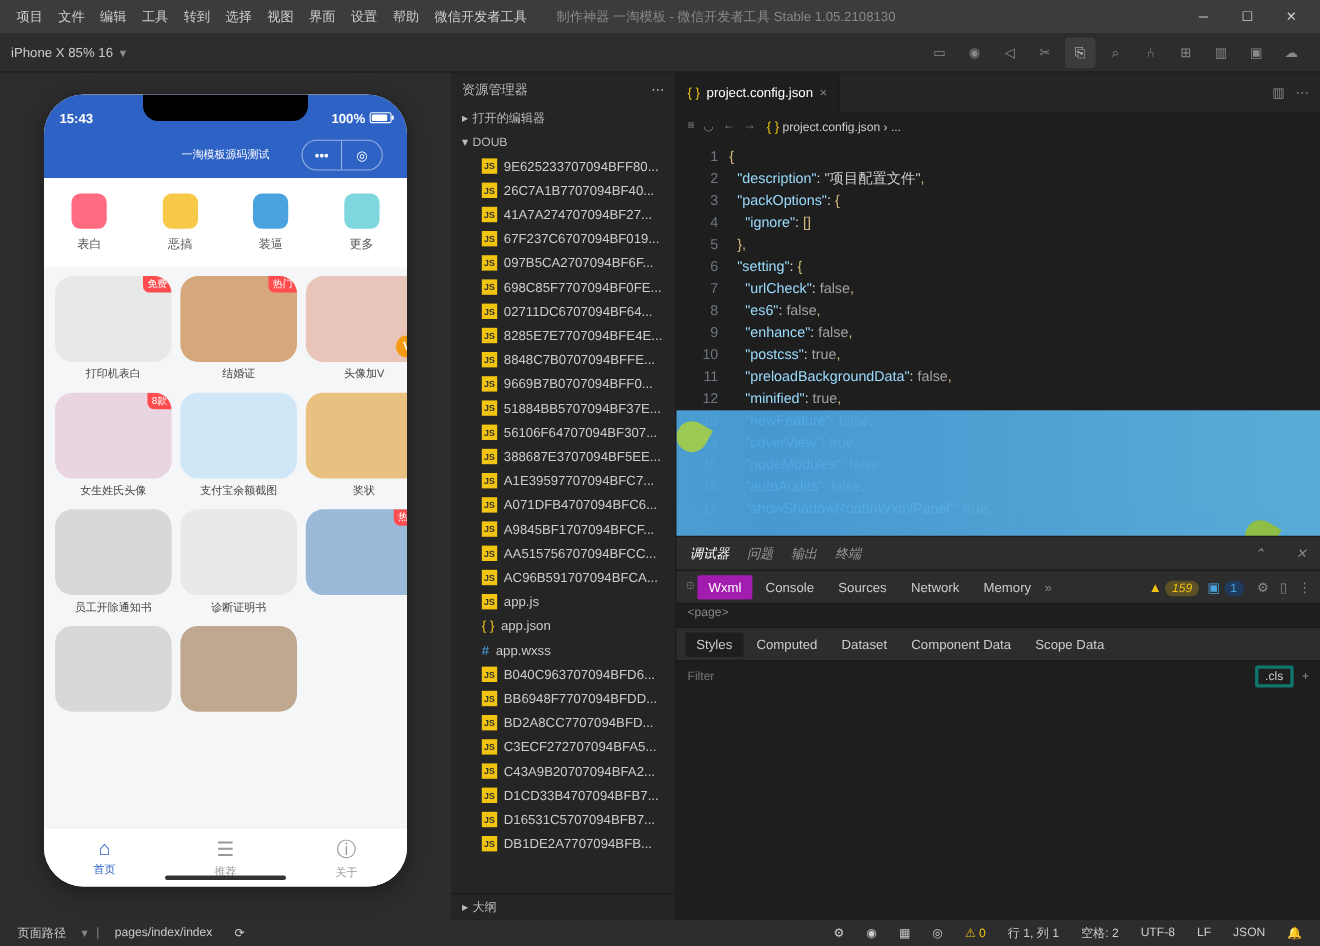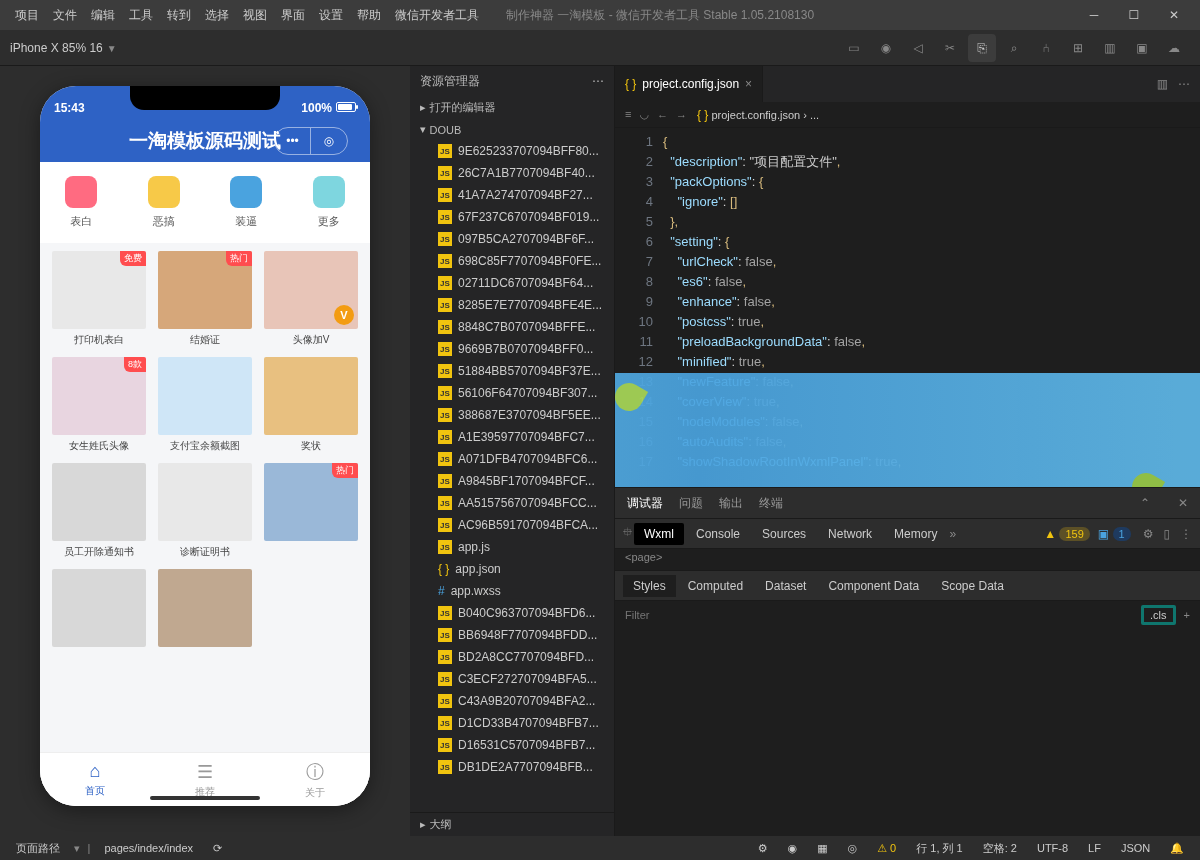--- a/index.html
+++ b/index.html
@@ -18,32 +18,32 @@
 .main { display:flex; height:calc(100% - 30px - 36px - 24px); }
 .simulator { width:410px; background:#2d2d2d; display:flex; align-items:flex-start; justify-content:center; padding-top:20px; }
 .phone { width:330px; height:720px; background:#fff; border-radius:36px; box-shadow:0 4px 20px rgba(0,0,0,.4); overflow:hidden; position:relative; }
 .notch { position:absolute; top:0; left:50%; transform:translateX(-50%); width:150px; height:24px; background:#000; border-bottom-left-radius:14px; border-bottom-right-radius:14px; z-index:10; }
 .phone-head { background:#2e62c5; color:#fff; padding:10px 14px 0; }
 .status-row { display:flex; justify-content:space-between; font-size:12px; font-weight:600; height:24px; align-items:center; }
 .battery-icon { display:inline-block; width:20px; height:10px; border:1px solid #fff; border-radius:2px; position:relative; margin-left:4px; }
 .battery-icon::after { content:""; position:absolute; right:-3px; top:2px; width:2px; height:4px; background:#fff; border-radius:1px; }
 .battery-icon::before { content:""; position:absolute; left:1px; top:1px; width:14px; height:6px; background:#fff; border-radius:1px; }
 .nav-row { display:flex; align-items:center; justify-content:center; height:42px; position:relative; }
-.nav-title { font-size:19px; font-weight:700; }
+.nav-title { font-size:10px; font-weight:400; }
 .capsule { position:absolute; right:8px; display:flex; border:1px solid rgba(255,255,255,.5); border-radius:14px; overflow:hidden; }
 .capsule-btn { width:36px; height:26px; display:flex; align-items:center; justify-content:center; color:#fff; }
 .capsule-btn:first-child { border-right:1px solid rgba(255,255,255,.5); }
 .phone-body { background:#f5f6f8; height:calc(100% - 76px); display:flex; flex-direction:column; }
 .quick-row { display:flex; background:#fff; padding:14px 0; }
 .quick-item { flex:1; display:flex; flex-direction:column; align-items:center; gap:6px; font-size:11px; color:#555; }
 .qi-ico { width:32px; height:32px; border-radius:8px; }
 .grid-scroll { flex:1; overflow:hidden; padding:8px 10px; }
 .grid { display:grid; grid-template-columns:repeat(3,1fr); gap:10px 8px; }
 .card { display:flex; flex-direction:column; align-items:center; gap:4px; }
-.thumb { width:94px; height:78px; background:#ddd; border-radius:2px; position:relative; overflow:hidden; }
+.thumb { width:106px; height:78px; background:#ddd; border-radius:16px; position:relative; overflow:hidden; }
 .badge { position:absolute; top:0; right:0; background:#ff4d4f; color:#fff; font-size:9px; padding:1px 4px; border-bottom-left-radius:6px; }
 .card-lbl { font-size:10px; color:#444; text-align:center; }
 .tabbar { height:54px; background:#fff; border-top:1px solid #eee; display:flex; }
 .tab { flex:1; display:flex; flex-direction:column; align-items:center; justify-content:center; gap:2px; font-size:10px; color:#999; }
 .tab.active { color:#2e62c5; }
 .tab-ico { font-size:18px; }
 .home-ind { position:absolute; bottom:6px; left:50%; transform:translateX(-50%); width:110px; height:4px; background:#333; border-radius:2px; }
 .explorer { width:205px; background:#252526; border-right:1px solid #1a1a1a; display:flex; flex-direction:column; }
 .exp-head { height:30px; display:flex; align-items:center; justify-content:space-between; padding:0 10px; color:#bbb; font-size:12px; }
 .exp-section { padding:4px 10px; color:#bbb; font-size:11px; display:flex; align-items:center; gap:4px; }
@@ -63,30 +63,30 @@
 .bc-icons { display:flex; gap:8px; color:#888; }
 .code { flex:1; display:flex; font-family:Consolas,monospace; font-size:13px; overflow:hidden; position:relative; min-height:0; }
 .gutter { width:48px; text-align:right; color:#6e7681; padding:4px 10px 4px 0; }
 .gutter div { height:20px; line-height:20px; }
 .lines { flex:1; padding:4px 0; }
 .line { height:20px; line-height:20px; white-space:pre; }
 .k { color:#9cdcfe; } .p { color:#d4d4d4; } .c { color:#a3a3a3; } .b { color:#d7ba7d; }
 .overlay { position:absolute; left:-250px; right:0; top:245px; height:164px; background:linear-gradient(90deg,#5fb8e8 0%,#4aa3df 40%,#5fb8e8 100%); opacity:.92; z-index:5; }
 .leaf { position:absolute; width:28px; height:28px; border-radius:50% 0 50% 50%; background:#7dc850; transform:rotate(30deg); }
 .debugger { height:auto; border-top:1px solid #1a1a1a; background:#1e1e1e; }
-.dbg-tabs { height:30px; background:#2d2d2d; display:flex; align-items:center; gap:16px; padding:0 12px; font-size:12px; color:#999; }
+.dbg-tabs { height:30px; background:#2d2d2d; display:flex; align-items:center; gap:16px; padding:0 12px; font-size:12px; color:#999;font-style:italic; }
 .dbg-tabs .dt { cursor:pointer; }
 .dbg-tabs .dt.active { color:#fff; }
 .dbg-tabs .dbg-sp { flex:1; }
 .devtools-tabs { height:30px; background:#2d2d2d; border-top:1px solid #1a1a1a; display:flex; align-items:center; gap:2px; padding:0 8px; font-size:12px; color:#ccc; }
 .dv-tab { padding:4px 10px; border-radius:2px; }
-.dv-tab.active { background:#000000; color:#fff; }
+.dv-tab.active { background:#a21caf; color:#fff; }
 .dv-more { color:#888; }
 .dv-warn { color:#f1c40f; margin-left:auto; }
-.dv-warn .wc { background:#5c5026; padding:1px 6px; border-radius:8px; font-size:11px; }
+.dv-warn .wc { background:#5c5026; padding:1px 6px; border-radius:8px; font-size:11px;font-style:italic; }
 .dv-info { color:#4aa3df; margin-left:6px; }
 .dv-info .ic { background:#1e3a5f; padding:1px 6px; border-radius:8px; font-size:11px; }
 .dv-actions { display:flex; gap:10px; margin-left:10px; color:#888; }
 .styles-tabs { height:30px; background:#2d2d2d; border-top:1px solid #1a1a1a; display:flex; align-items:center; gap:2px; padding:0 8px; font-size:12px; color:#ccc; }
 .st-tab { padding:4px 10px; }
 .st-tab.active { background:#1e1e1e; }
 .filter-row { height:28px; display:flex; align-items:center; padding:0 10px; background:#1e1e1e; border-top:1px solid #1a1a1a; color:#888; font-size:11px; }
 .filter-input { flex:1; background:transparent; border:none; color:#ccc; outline:none; font-size:11px; }
 .cls-btn { border:3px solid #0f766e; padding:1px 6px; border-radius:2px; color:#ccc; font-size:11px; }
 .debug-body { height:calc(326px - 30px - 30px - 30px - 28px); background:#1e1e1e; }

